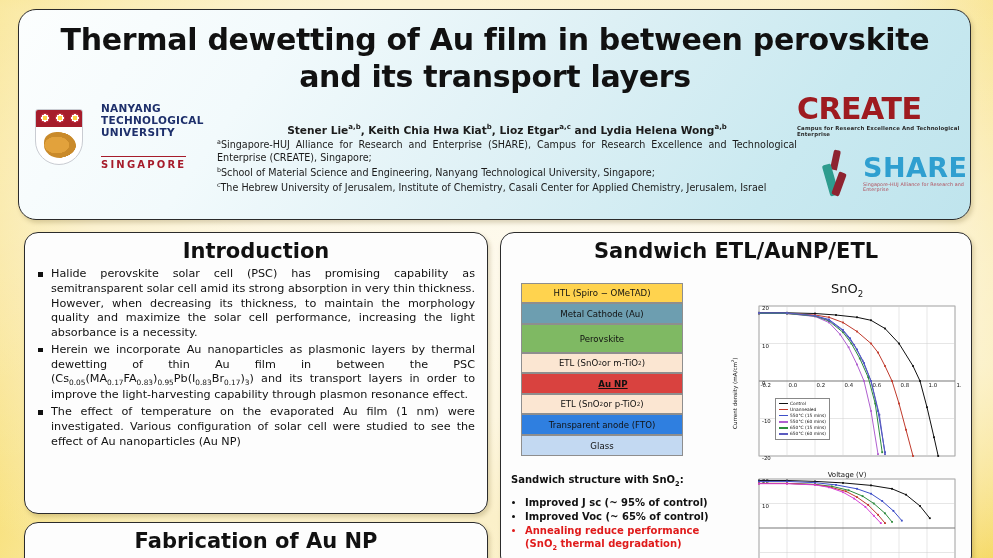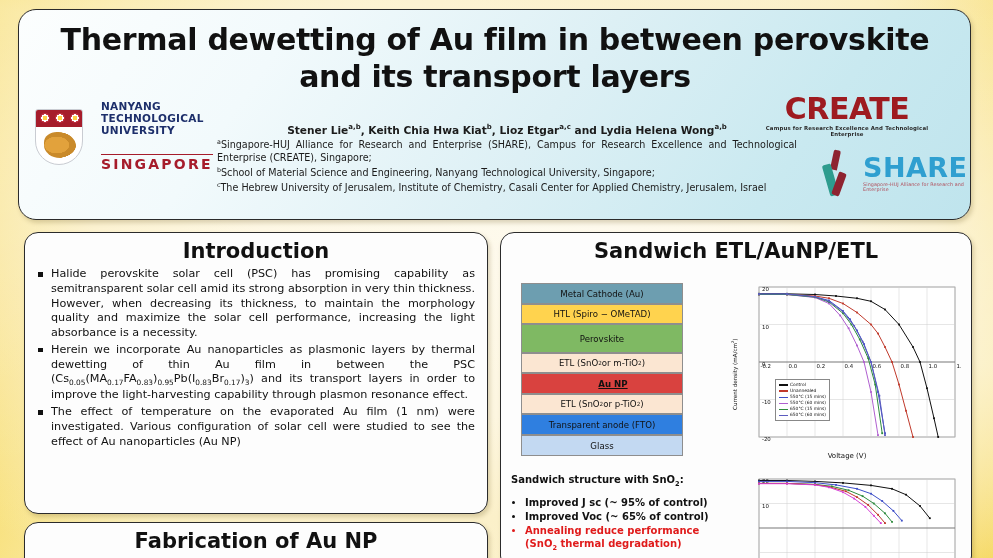--- a/index.html
+++ b/index.html
@@ -32,28 +32,28 @@
   .ntu-crest{width:48px;height:56px;position:relative;}
   .crest-shape{position:absolute;inset:0;background:#fff;border:1px solid #c9ccd2;
     border-radius:3px 3px 24px 24px;overflow:hidden;}
   .crest-band{position:absolute;left:0;right:0;top:0;height:17px;background:#a61c2b;}
   .crest-flower{position:absolute;top:3px;width:10px;height:10px;border-radius:50%;
     background:radial-gradient(circle,#ffd24a 0 34%,#fff 36% 52%,#c03040 54% 100%);}
   .crest-lion{position:absolute;left:8px;top:22px;width:32px;height:26px;
     background:radial-gradient(ellipse at 40% 50%, #e2a23c 0 45%, #c98a2a 46% 70%, rgba(0,0,0,0) 72%);
     border-radius:40% 55% 45% 50%;}
   .ntu-text{font-size:10.5px;font-weight:bold;color:#1d2f6b;line-height:1.14;letter-spacing:.3px;}
-  .ntu-sing{color:#a61c2b;font-size:14px;letter-spacing:2.2px;border-top:1.4px solid #a61c2b;
+  .ntu-sing{color:#a61c2b;font-size:10px;letter-spacing:2.2px;border-top:1.4px solid #a61c2b;
     margin-top:17px;padding-top:2px;display:inline-block;}
   .authors{position:absolute;left:198px;top:113px;width:580px;}
   .author-line{font-size:10.6px;font-weight:bold;color:#1b1b1b;text-align:center;line-height:1.3;}
   .affil{font-size:9.6px;color:#1b1b1b;line-height:1.33;text-align:justify;margin-top:1px;}
   sup{font-size:.66em;vertical-align:super;}
   sub{font-size:.66em;vertical-align:sub;}
-  .create-logo{position:absolute;left:735px;top:84px;width:186px;text-align:center;}
+  .create-logo{position:absolute;left:778px;top:84px;width:186px;}
   .create-word{font-size:30px;font-weight:bold;color:#9e1b20;letter-spacing:-.5px;line-height:1;}
   .create-sub{font-size:5.4px;font-weight:bold;color:#2a2a2a;letter-spacing:.15px;margin-top:1px;}
   .share-logo{position:absolute;left:800px;top:140px;width:165px;display:flex;align-items:center;gap:12px;}
   .share-mark{width:34px;height:46px;position:relative;}
   .sm-a{position:absolute;left:13px;top:0;width:7px;height:20px;background:#8e2330;
     transform:rotate(12deg);border-radius:2px 2px 0 0;}
   .sm-b{position:absolute;left:7px;top:14px;width:9px;height:32px;background:#2e9c8e;
     transform:rotate(-16deg);border-radius:2px;}
   .sm-c{position:absolute;left:16px;top:22px;width:8px;height:24px;background:#8e2330;
     transform:rotate(20deg);border-radius:2px;}
@@ -159,42 +159,43 @@
 </div>
 
 <div class="panel" id="fab-panel">
   <div class="panel-title">Fabrication of Au NP</div>
 </div>
 
 <div class="panel" id="sandwich-panel">
   <div class="panel-title">Sandwich ETL/AuNP/ETL</div>
 
   <div class="stack" id="stack-host">
+      <div class="layer" style="background: rgb(255, 211, 78); height: 18px;">HTL (Spiro − OMeTAD)</div>
       <div class="layer" style="background: rgb(109, 158, 176); height: 19px;">Metal Cathode (Au)</div>
-      <div class="layer" style="background: rgb(255, 211, 78); height: 18px;">HTL (Spiro − OMeTAD)</div>
       <div class="layer" style="background: rgb(127, 185, 99); height: 27px;">Perovskite</div>
       <div class="layer" style="background: rgb(251, 230, 210); height: 18px;">ETL (SnO<sub>2</sub> or m-TiO<sub>2</sub>)</div>
       <div class="layer" style="background: rgb(217, 66, 63); height: 19px; padding-left: 22px;">
         <b style="text-decoration:underline">Au NP</b>
       </div>
       <div class="layer" style="background: rgb(251, 230, 210); height: 18px;">ETL (SnO<sub>2</sub> or p-TiO<sub>2</sub>)</div>
       <div class="layer" style="background: rgb(47, 127, 224); height: 19px;">Transparent anode (FTO)</div>
       <div class="layer" style="background: rgb(195, 217, 242); height: 19px;">Glass</div>
     </div>
 
   <div class="bullets">
     <div class="hdr" id="findings-hdr">Sandwich structure with SnO<sub>2</sub>:</div>
     <ul id="findings-list">
         <li>Improved J sc (~ 95% of control)</li>
         <li>Improved Voc (~ 65% of control)</li>
         <li class="warn">Annealing reduce performance (SnO<sub>2</sub> thermal degradation)</li>
       </ul>
   </div>
 
   <div class="chart-box" id="chart-sno2">
+    <div class="chart-title" id="t-sno2">SnO<sub>2</sub></div>
     <div class="plot-wrap" id="p-sno2">
         <svg width="228" height="172" style="display:block">
           <rect x="26" y="6" width="196" height="150" fill="#fff" stroke="#777" stroke-width=".7"></rect>
           <line x1="26" y1="6" x2="26" y2="156" stroke="#ccc" stroke-width=".5"></line>
           <line x1="54" y1="6" x2="54" y2="156" stroke="#ccc" stroke-width=".5"></line>
           <line x1="82" y1="6" x2="82" y2="156" stroke="#ccc" stroke-width=".5"></line>
           <line x1="110.00000000000001" y1="6" x2="110.00000000000001" y2="156" stroke="#ccc" stroke-width=".5"></line>
           <line x1="138" y1="6" x2="138" y2="156" stroke="#ccc" stroke-width=".5"></line>
           <line x1="166" y1="6" x2="166" y2="156" stroke="#ccc" stroke-width=".5"></line>
           <line x1="194" y1="6" x2="194" y2="156" stroke="#ccc" stroke-width=".5"></line>

